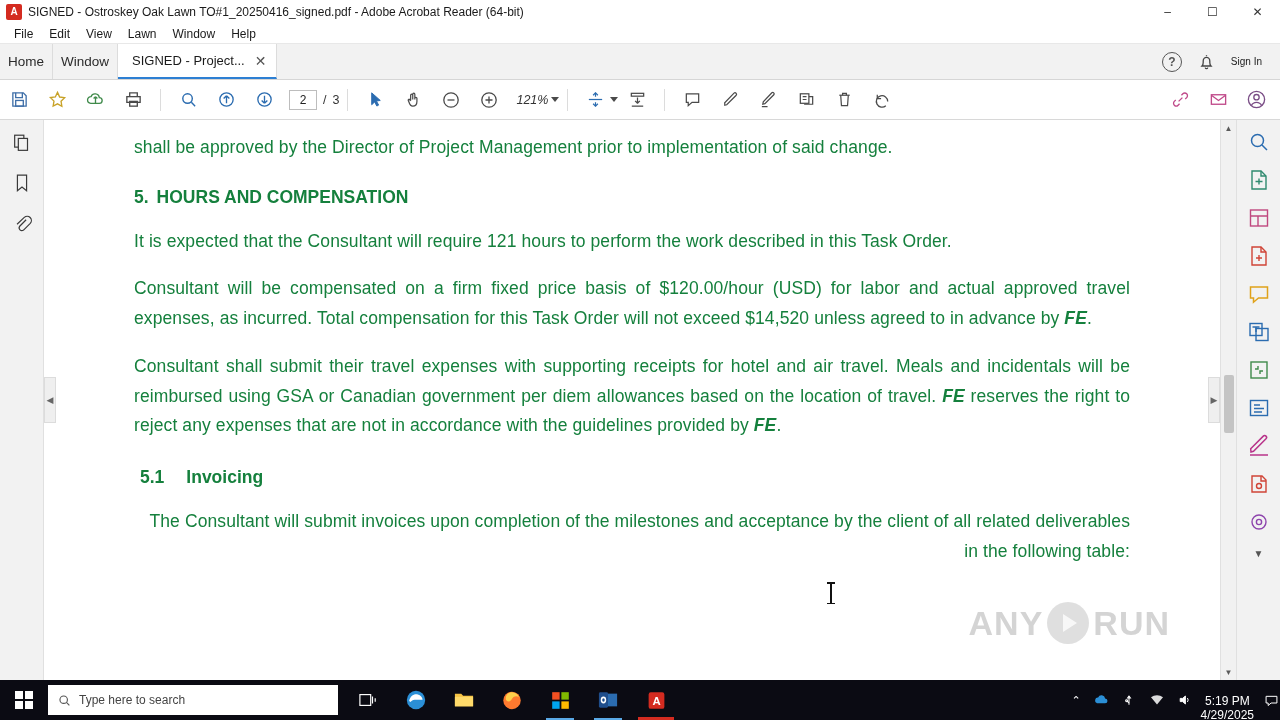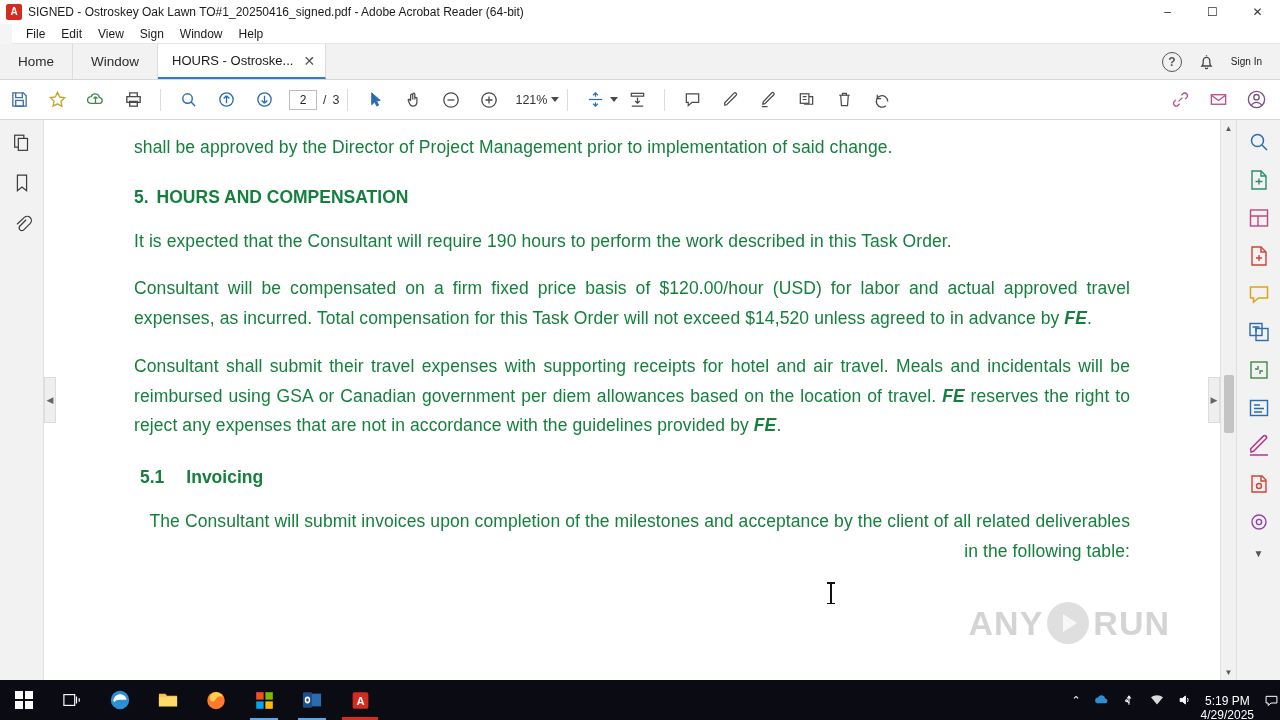--- a/index.html
+++ b/index.html
@@ -41,38 +41,37 @@
 
   
   .menubar {
     height: 20px;
     background: #ffffff;
     display: flex;
     align-items: center;
     padding-left: 6px;
     flex: none;
     border-bottom: 1px solid #e8e8e8;
-    margin-left: 12px;
   }
   .menubar .mi {
     font-size: 12px; color: #1a1a1a; padding: 2px 8px; line-height: 1;
   }
 
   
   .tabsrow {
     height: 36px;
     background: #f2f2f2;
     display: flex;
     align-items: stretch;
     border-bottom: 1px solid #d6d6d6;
     flex: none;
   }
   .tabsrow .tbtn {
     display: flex; align-items: center; justify-content: center;
-    padding: 0 18px; font-size: 13.5px; color: #2b2b2b;
+    padding: 0 8px; font-size: 13.5px; color: #2b2b2b;
     border-right: 1px solid #dcdcdc;
     background: #f2f2f2;
   }
   .tabsrow .doctab {
     display: flex; align-items: center; gap: 10px;
     padding: 0 10px 0 14px; font-size: 13px; color: #1a1a1a;
     background: #ffffff;
     border-right: 1px solid #dcdcdc;
     border-bottom: 2px solid #2d7fd3;
     max-width: 180px;
@@ -110,21 +109,21 @@
     display: flex; align-items: center; gap: 6px; margin-left: 6px; font-size: 12.5px; color: #333;
   }
   .pagebox .pginput {
     width: 28px; height: 20px; border: 1px solid #bdbdbd; background: #fff;
     font-size: 12px; text-align: center; color: #222; line-height: 18px;
   }
   .zoombox {
     display: flex; align-items: center; gap: 3px; margin-left: 6px;
     font-size: 12.5px; color: #333;
   }
-  .zoombox .zval { min-width: 34px; text-align: center; }
+  .zoombox .zval { min-width: 34px; text-align: right; font-style: italic; }
   .caret-d {
     width: 0; height: 0; border-left: 4px solid transparent; border-right: 4px solid transparent;
     border-top: 5px solid #4a4a4a;
   }
   .toolbar .spacer { flex: 1; }
 
   
   .bodyarea { flex: 1; display: flex; min-height: 0; background: #ffffff; position: relative; }
 
   
@@ -264,30 +263,30 @@
     <div class="spacer"></div>
     <div class="winbtn">–</div>
     <div class="winbtn">☐</div>
     <div class="winbtn close">✕</div>
   </div>
 
   <div class="menubar">
     <div class="mi">File</div>
     <div class="mi">Edit</div>
     <div class="mi">View</div>
-    <div class="mi">Sign</div>
+    <div class="mi">Lawn</div>
     <div class="mi">Window</div>
     <div class="mi">Help</div>
   </div>
 
   <div class="tabsrow">
     <div class="tbtn">Home</div>
     <div class="tbtn">Window</div>
     <div class="doctab">
-      <span class="lbl">HOURS - Ostroske...</span>
+      <span class="lbl">SIGNED - Project...</span>
       <span class="x">✕</span>
     </div>
     <div class="spacer"></div>
     <div class="right">
       <div class="circ-icon">?</div>
       <div>
         <svg class="ico" width="17" height="18" viewBox="0 0 17 18" fill="none" stroke="#444" stroke-width="1.3">
           <path d="M4 13h9c-1-1-1.2-2-1.2-3.6V8c0-2-1.5-3.6-3.3-3.6S5.2 6 5.2 8v1.4C5.2 11 5 12 4 13z"></path>
           <path d="M7.2 14.6c.2.7.7 1.1 1.3 1.1s1.1-.4 1.3-1.1"></path>
           <path d="M8.5 3.2v-1"></path>
@@ -474,21 +473,21 @@
     <div class="docpane">
       <div class="page">
         <div class="doc-text firstblock">
 
           <p>shall be approved by the Director of Project Management prior to implementation of said change.</p>
 
           <div class="doc-h">
             <span class="num">5.</span><span>HOURS AND COMPENSATION</span>
           </div>
 
-          <p>It is expected that the Consultant will require 190 hours to perform the work described in this Task Order.</p>
+          <p>It is expected that the Consultant will require 121 hours to perform the work described in this Task Order.</p>
 
           <p><span>Consultant will be compensated on a firm fixed price basis of $120.00/hour (USD) for labor and actual approved travel expenses, as incurred. Total compensation for this Task Order will not exceed $14,520 unless agreed to in advance by </span><i>FE</i><span>.</span></p>
 
           <p><span>Consultant shall submit their travel expenses with supporting receipts for hotel and air travel. Meals and incidentals will be reimbursed using GSA or Canadian government per diem allowances based on the location of travel. </span><i>FE</i><span> reserves the right to reject any expenses that are not in accordance with the guidelines provided by </span><i>FE</i><span>.</span></p>
 
           <div class="doc-sub">
             <span class="num">5.1</span><span>Invoicing</span>
           </div>
 
           <p class="nojust">The Consultant will submit invoices upon completion of the milestones and acceptance by the client of all related deliverables in the following table:</p>
@@ -591,20 +590,27 @@
 
   <div class="taskbar">
     <div class="tb-start">
       <div class="win-logo">
           <i></i>
           <i></i>
           <i></i>
           <i></i>
         </div>
     </div>
+    <div class="tb-search">
+      <svg class="ico" width="13" height="13" viewBox="0 0 16 16" fill="none" stroke="#555" stroke-width="1.4">
+        <circle cx="7" cy="7" r="4.6"></circle>
+          <path d="M10.4 10.4L14 14"></path>
+      </svg>
+      <span>Type here to search</span>
+    </div>
     <div class="tb-icons">
       <div class="tb-app">
         <svg class="ico" width="20" height="18" viewBox="0 0 22 20" fill="none" stroke="#ffffff" stroke-width="1.3">
           <rect x="2" y="4" width="12" height="12"></rect>
             <path d="M16 6v8M19 8v4"></path>
         </svg>
       </div>
       <div class="tb-app">
         <svg class="ico" width="22" height="22" viewBox="0 0 24 24">
           <circle cx="12" cy="12" r="10" fill="#2b8fd6"></circle>

